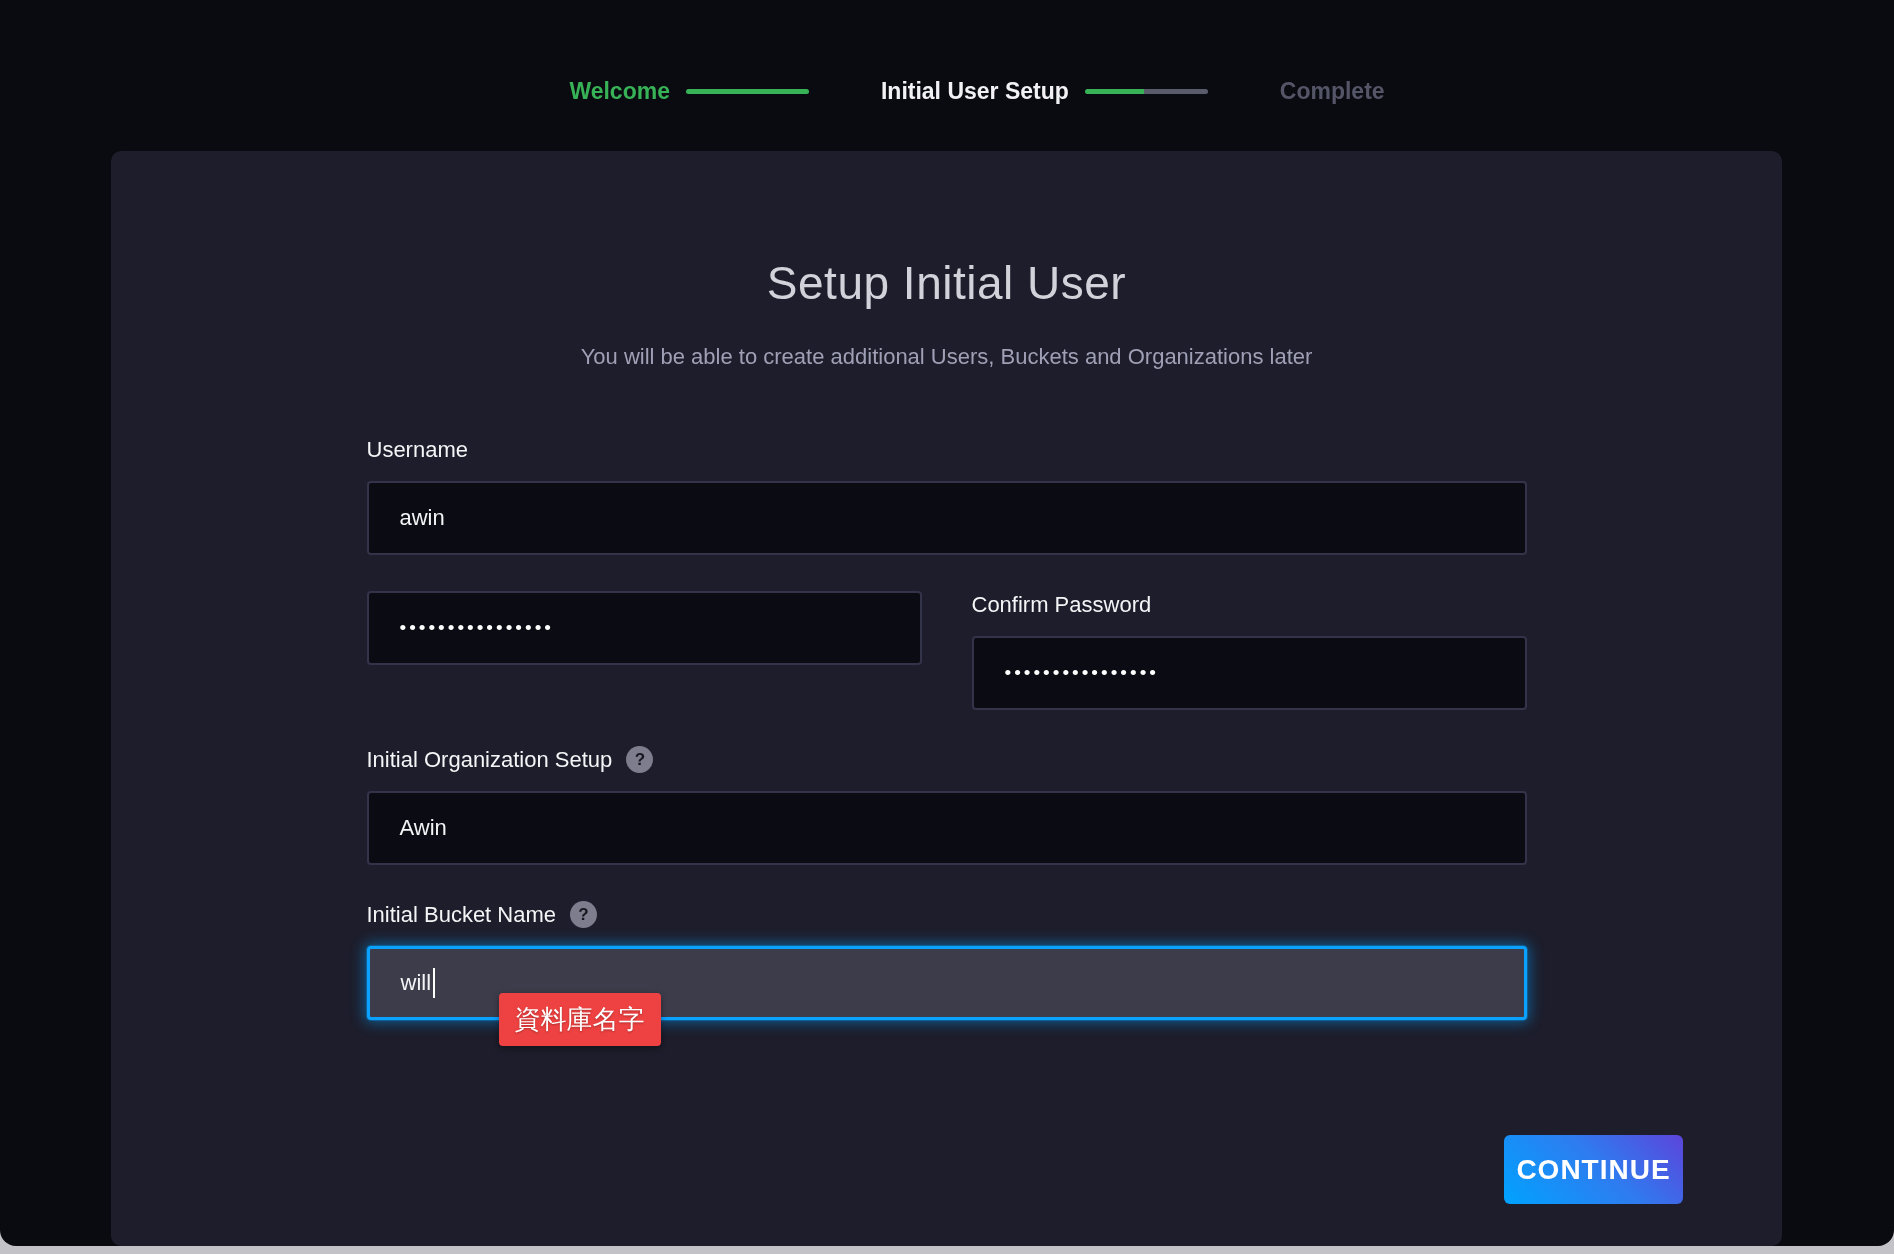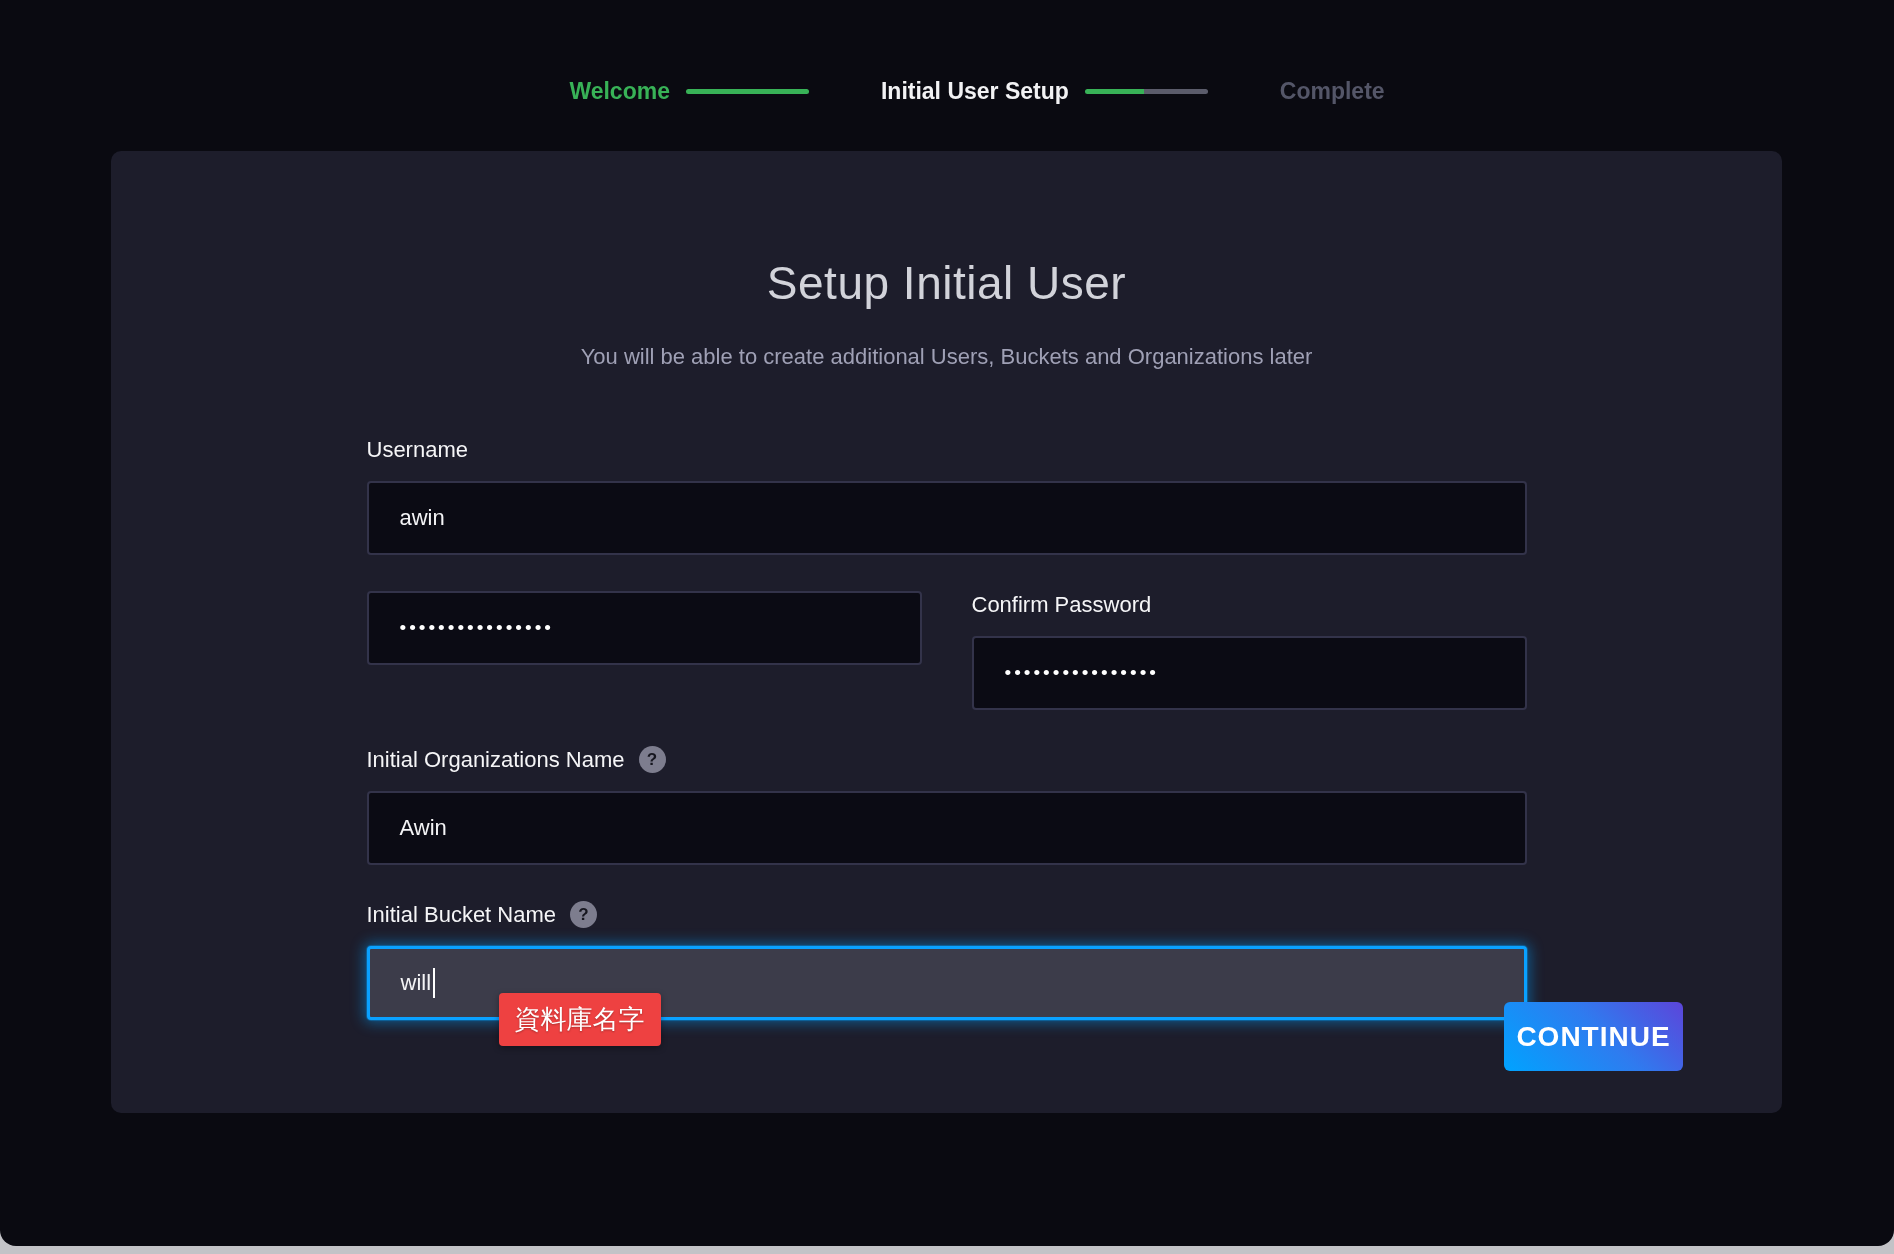--- a/index.html
+++ b/index.html
@@ -43,21 +43,21 @@
     border-radius: 3px;
     margin-left: 16px;
     margin-right: 72px;
     background: #5b5c6b;
   }
 
   
   .panel {
     position: absolute;
     left: 111px; top: 151px;
-    width: 1671px; height: 962px;
+    width: 1671px; height: 1095px;
     background: #1d1d2b;
     border-radius: 10px;
   }
   .panel h1 {
     padding-top: 105px;
     text-align: center;
     font-size: 46px;
     font-weight: 300;
     letter-spacing: 0.5px;
     color: #d2d3da;
@@ -214,21 +214,21 @@
           <div class="input">
             <span class="masked">••••••••••••••••</span>
           </div>
         </div>
       </div>
 
       <div class="row-gap"></div>
 
       <div class="field">
         <div class="label-row">
-          <span class="label">Initial Organizations Name</span>
+          <span class="label">Initial Organization Setup</span>
           <span class="help-icon">?</span>
         </div>
         <div class="input">
           <span>Awin</span>
         </div>
       </div>
 
       <div class="row-gap"></div>
 
       <div class="field">

